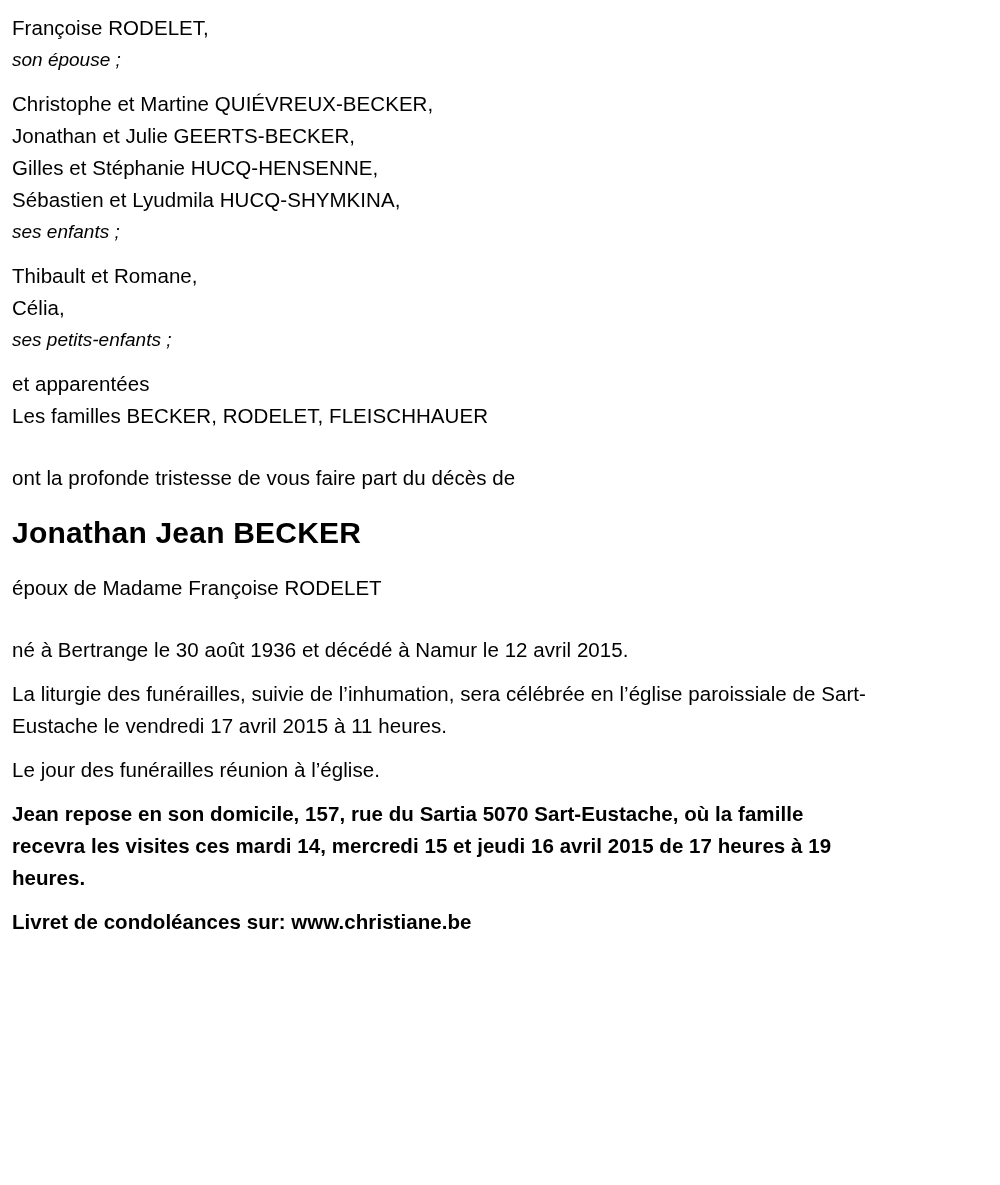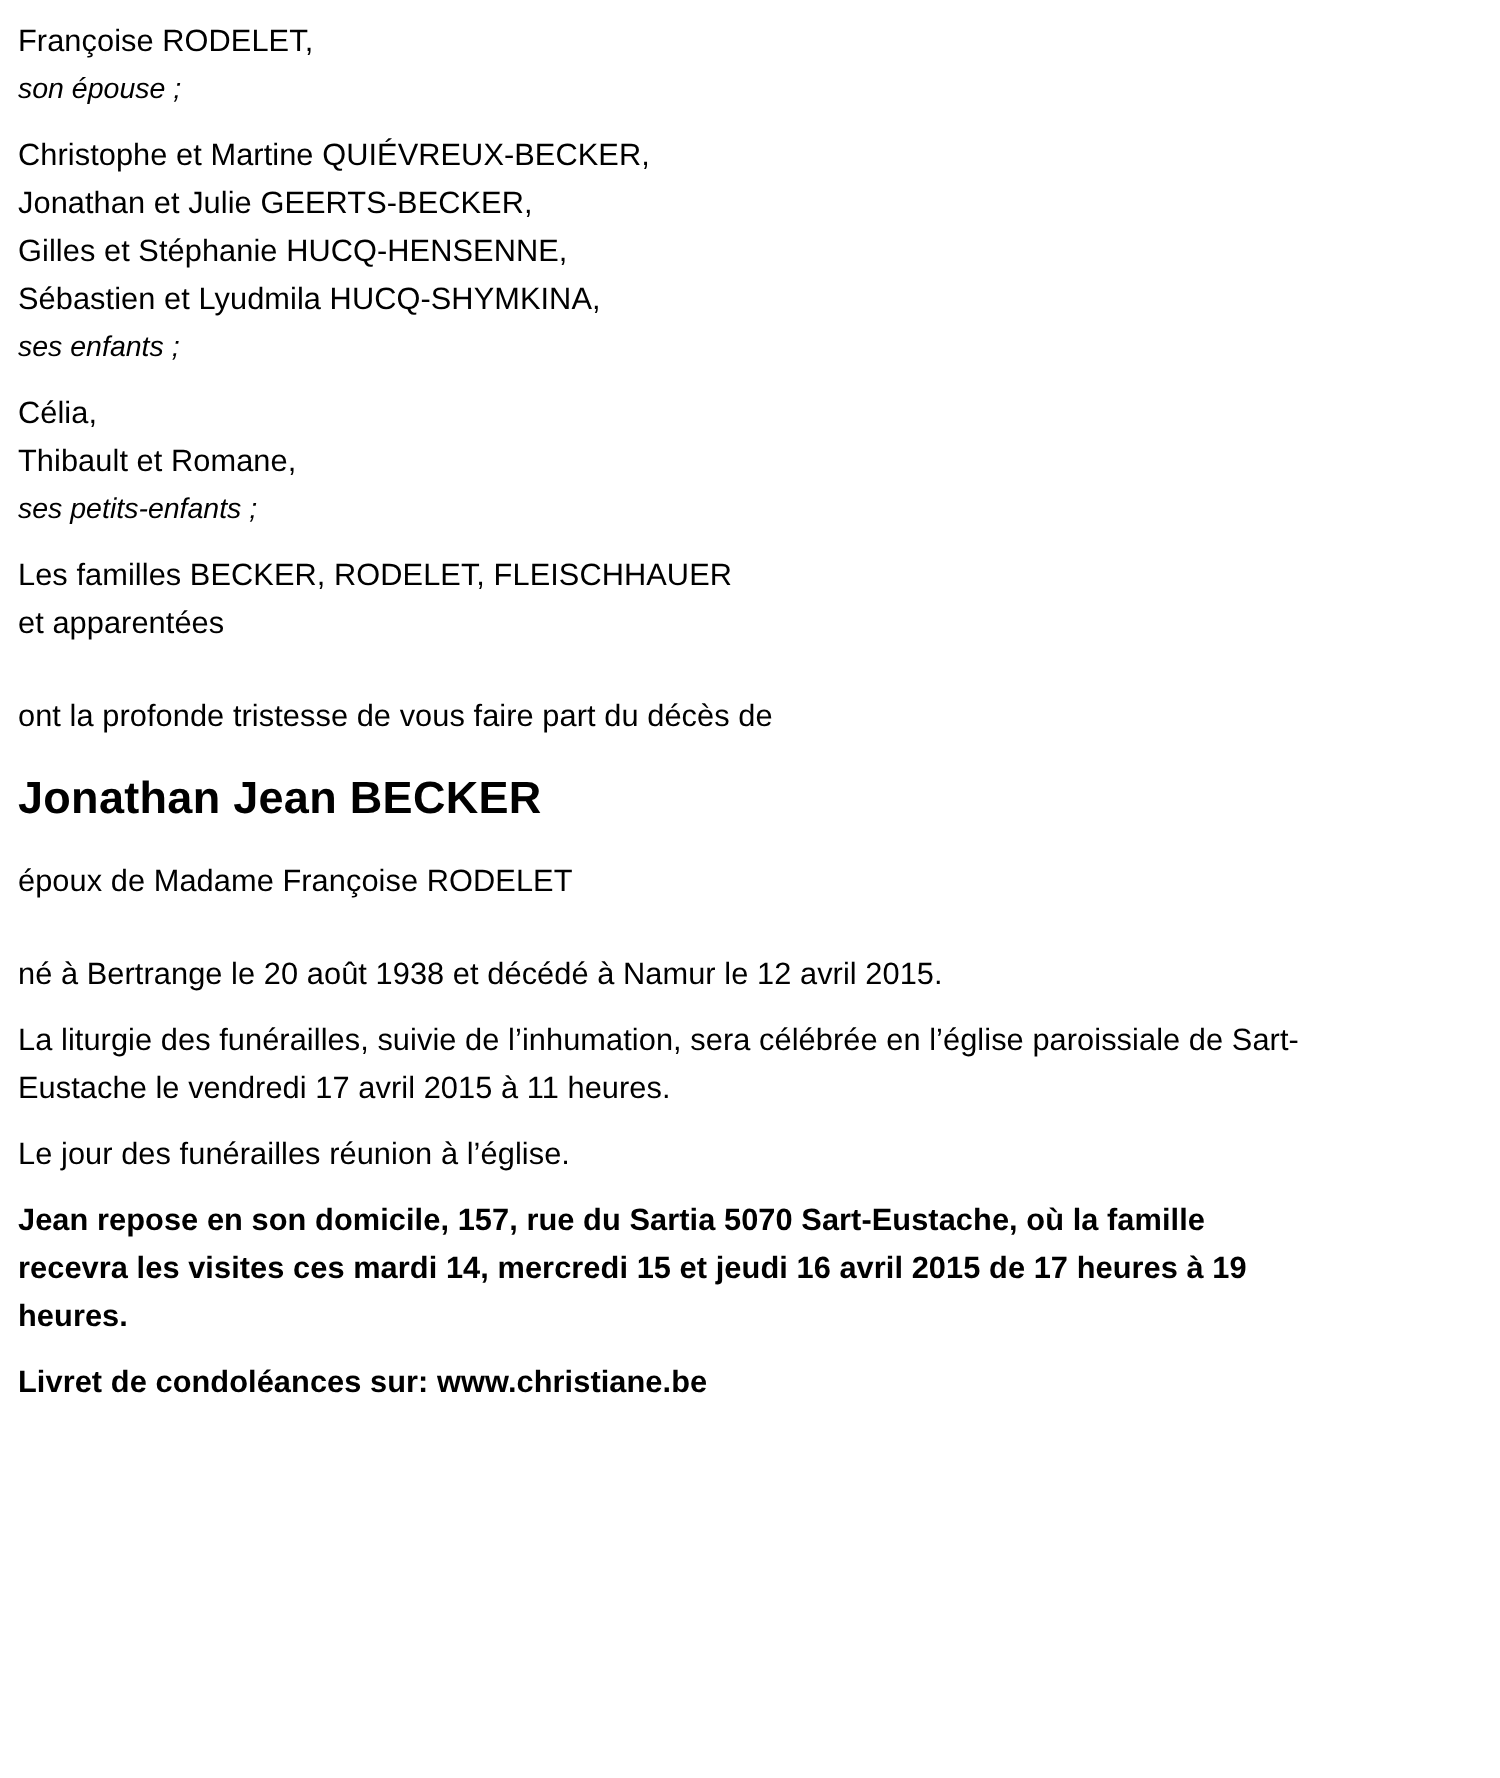--- a/index.html
+++ b/index.html
@@ -94,47 +94,47 @@
       <div class="line row">Christophe et Martine QUIÉVREUX-BECKER,</div>
       <div class="line row">Jonathan et Julie GEERTS-BECKER,</div>
       <div class="line row">Gilles et Stéphanie HUCQ-HENSENNE,</div>
       <div class="line row">Sébastien et Lyudmila HUCQ-SHYMKINA,</div>
       <div class="relation">ses enfants ;</div>
     </div>
 
     <div class="gap-sm"></div>
 
     <div class="group">
+      <div class="line row">Thibault et Romane,</div>
       <div class="line row">Célia,</div>
-      <div class="line row">Thibault et Romane,</div>
       <div class="relation">ses petits-enfants ;</div>
     </div>
 
     <div class="gap-sm"></div>
 
     <div class="group">
+      <div class="line">et apparentées</div>
       <div class="line">Les familles BECKER, RODELET, FLEISCHHAUER</div>
-      <div class="line">et apparentées</div>
     </div>
 
     <div class="gap-lg"></div>
 
     <div class="line">ont la profonde tristesse de vous faire part du décès de</div>
 
     <div class="gap-md"></div>
 
     <div class="headline">Jonathan Jean BECKER</div>
 
     <div class="gap-md"></div>
 
     <div class="line">époux de Madame Françoise RODELET</div>
 
     <div class="gap-lg"></div>
 
-    <div class="para">né à Bertrange le 20 août 1938 et décédé à Namur le 12 avril 2015.</div>
+    <div class="para">né à Bertrange le 30 août 1936 et décédé à Namur le 12 avril 2015.</div>
 
     <div class="gap-sm"></div>
 
     <div class="para"><span>La liturgie des funérailles, suivie de l’inhumation, sera célébrée en l’église paroissiale de Sart-Eustache </span><b>le vendredi 17 avril 2015 à 11 heures.</b></div>
 
     <div class="gap-sm"></div>
 
     <div class="para">Le jour des funérailles réunion à l’église.</div>
 
     <div class="gap-sm"></div>

